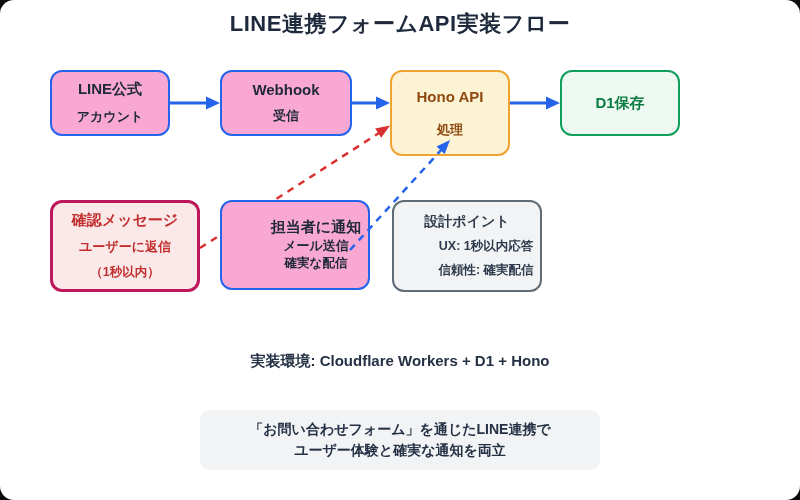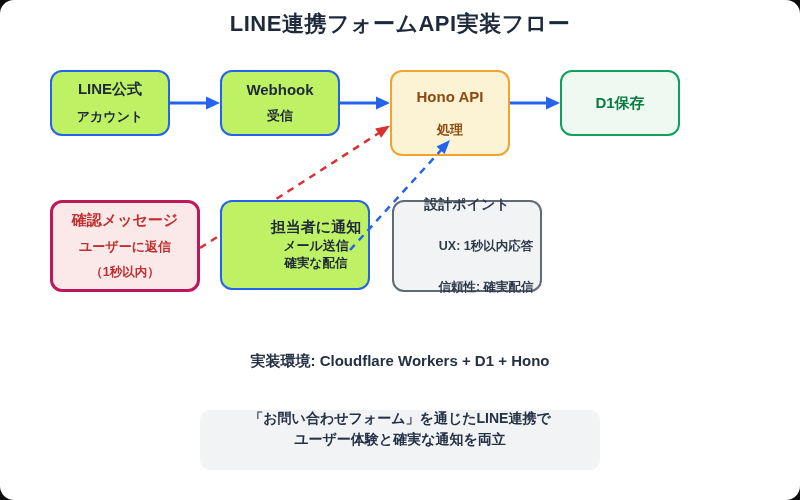--- a/index.html
+++ b/index.html
@@ -16,42 +16,42 @@
   .under{z-index:1;}
   .over{z-index:3;}
   .node{
     position:absolute;z-index:2;box-sizing:border-box;border-radius:12px;
     display:flex;flex-direction:column;align-items:center;justify-content:center;
     text-align:center;
   }
   .node .t{font-size:15px;font-weight:700;}
   .node .s{font-size:13px;font-weight:600;}
   .node .s2{font-size:12.5px;font-weight:600;}
-  .blue{background:#bef264;border:2.5px solid #2563eb;color:#1f2937;}
+  .blue{background:#f9a8d4;border:2.5px solid #2563eb;color:#1f2937;}
   .yellow{background:#fcf3d4;border:2.5px solid #f0a330;color:#8e4a10;}
   .green{background:#edf9f1;border:2.5px solid #10a05c;color:#0a7c42;}
   .red{background:#fbe9e9;border:3px solid #be185d;color:#c22f2f;}
   .gray{background:#f1f3f4;border:2.5px solid #5f6b76;color:#2f3b4c;}
   #n0{left:50px;top:70px;width:120px;height:66px;gap:9px;}
-  #n1{left:220px;top:70px;width:120px;height:66px;gap:9px;}
+  #n1{left:220px;top:70px;width:132px;height:66px;gap:9px;}
   #n2{left:390px;top:70px;width:120px;height:86px;gap:16px;}
   #n3{left:560px;top:70px;width:120px;height:66px;}
   #n4{left:50px;top:200px;width:150px;height:92px;gap:8px;}
   #n5{left:220px;top:200px;width:150px;height:90px;gap:0;padding-left:42px;}
-  #n6{left:392px;top:200px;width:150px;height:92px;gap:24px;}
+  #n6{left:392px;top:200px;width:150px;height:92px;gap:7px;}
   #n6 .t{font-size:14px;}
   #n6 .s,#n6 .s2{font-size:12.5px;margin-left:38px;}
   .env{
     position:absolute;left:0;top:352px;width:800px;text-align:center;
     font-size:15px;font-weight:700;color:#243044;z-index:2;
   }
   .summary{
     position:absolute;left:200px;top:410px;width:400px;height:60px;z-index:2;
     background:#f1f3f5;border-radius:10px;display:flex;flex-direction:column;
-    align-items:center;gap:3px;
+    align-items:center;justify-content:center;gap:3px;
     font-size:14px;font-weight:700;color:#243044;text-align:center;
   }
 </style>
 </head>
 <body>
 
 <div class="card">
 
   <div class="title">LINE連携フォームAPI実装フロー</div>
 

